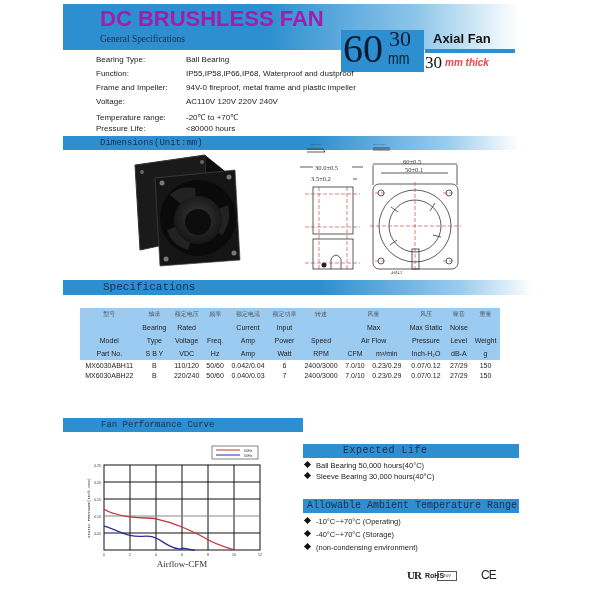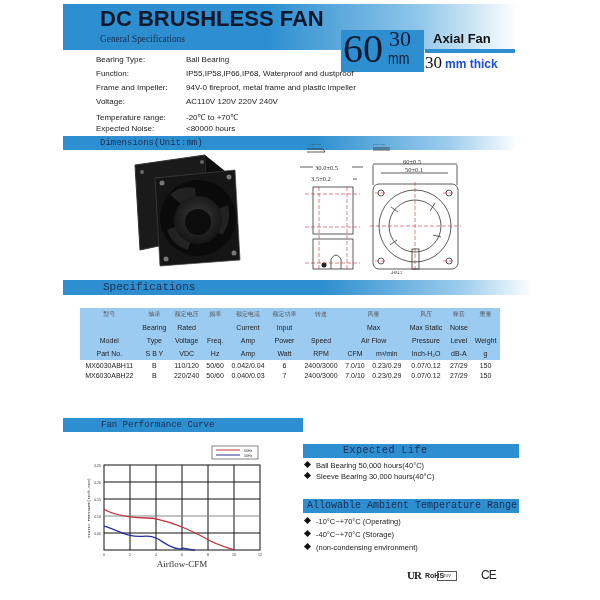--- a/index.html
+++ b/index.html
@@ -7,21 +7,21 @@
   body { position: relative; font-family: "Liberation Sans", sans-serif; color: #222; }
 
   .abs { position: absolute; }
 
   
   .header-band {
     left: 63px; top: 4px; width: 455px; height: 46px;
     background: linear-gradient(to right, #2d8fd0 0%, #2d8fd0 45%, #8fc6ea 78%, #ffffff 100%);
   }
   .header-title {
-    left: 100px; top: 6px; font-size: 22px; font-weight: bold; color: #0f172a;
+    left: 100px; top: 6px; font-size: 22px; font-weight: bold; color: #a21caf;
     font-family: "Liberation Sans", sans-serif; letter-spacing: 0px;
   }
   .header-sub {
     left: 100px; top: 32px; font-size: 11px; color: #1a2b50;
     font-family: "Liberation Serif", serif; transform: scaleX(0.85); transform-origin: left;
   }
 
   
   .size-badge { left: 341px; top: 30px; width: 83px; height: 42px; background: #2d8fd0; }
   .size-60 {
@@ -31,21 +31,21 @@
   .size-30 {
     left: 389px; top: 28px; font-family: "Liberation Serif", serif; font-size: 22px; color: #0d1a33; line-height: 22px;
   }
   .size-mm {
     left: 388px; top: 49px; font-family: "Liberation Sans", sans-serif; font-size: 16px; color: #0d1a33;
     transform: scaleX(0.8); transform-origin: left; line-height: 20px;
   }
   .axial-label { left: 433px; top: 31px; font-size: 13px; font-weight: bold; color: #111; }
   .axial-bar { left: 425px; top: 49px; width: 90px; height: 4px; background: #2d8fd0; }
   .thick-num { left: 425px; top: 53px; font-family: "Liberation Serif", serif; font-size: 17px; color: #111; }
-  .thick-label { left: 445px; top: 57px; font-size: 12px; font-weight: bold; color: #1d4ed8; }
+  .thick-label { left: 445px; top: 57px; font-size: 10px; font-weight: bold; color: #ef4444; font-style: italic; }
 
   
   .spec-row { left: 96px; font-size: 8px; color: #222; white-space: nowrap; }
   .spec-label { display: inline-block; width: 90px; }
   .spec-value { display: inline-block; }
 
   
   .section-bar {
     left: 63px; height: 14px;
     background: linear-gradient(to right, #2d8fd0 0%, #2d8fd0 55%, #9dcdee 85%, #ffffff 100%);
@@ -118,21 +118,21 @@
 <div class="abs spec-row" style="top:83px">
   <span class="spec-label">Frame and Impeller:</span><span class="spec-value">94V-0 fireproof, metal frame and plastic impeller</span>
 </div>
 <div class="abs spec-row" style="top:97px">
   <span class="spec-label">Voltage:</span><span class="spec-value">AC110V 120V 220V 240V</span>
 </div>
 <div class="abs spec-row" style="top:111px">
   <span class="spec-label">Temperature range:</span><span class="spec-value">-20℃ to +70℃</span>
 </div>
 <div class="abs spec-row" style="top:124px">
-  <span class="spec-label">Expected Noise:</span><span class="spec-value">&lt;80000 hours</span>
+  <span class="spec-label">Pressure Life:</span><span class="spec-value">&lt;80000 hours</span>
 </div>
 
 <div class="abs section-bar" style="top:136px; width:455px;">
   <span class="section-label">Dimensions(Unit:mm)</span>
 </div>
 
 <svg class="abs fan-photo" viewBox="0 0 140 118">
   <defs>
     <radialGradient id="hub" cx="50%" cy="45%" r="60%">
       <stop offset="0%" stop-color="#3a3a3a"></stop>

